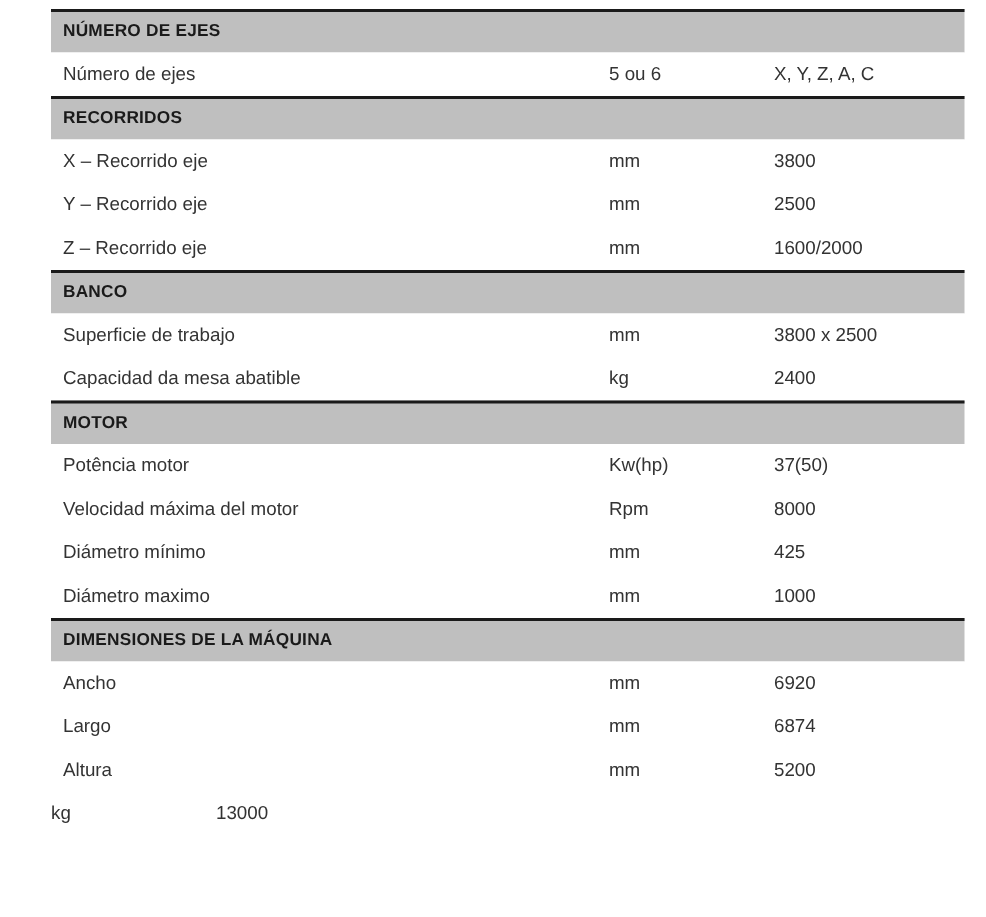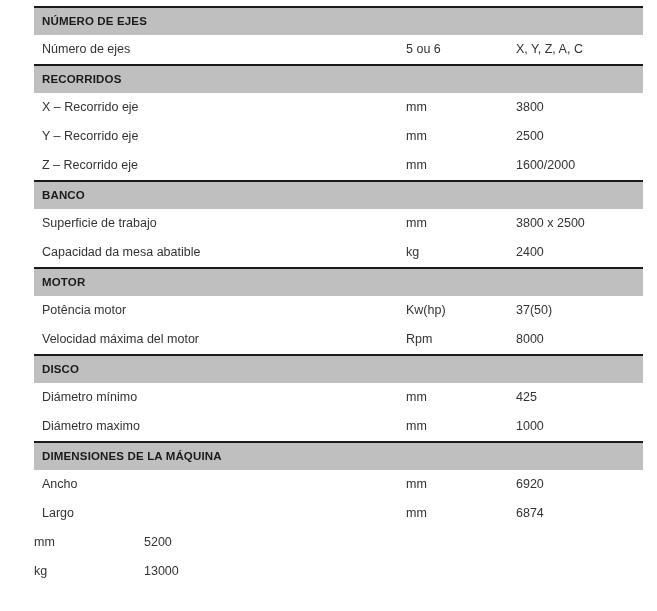--- a/index.html
+++ b/index.html
@@ -132,23 +132,20 @@
         <div class="cell-unit">Kw(hp)</div>
         <div class="cell-value">37(50)</div>
       </div>
       <div class="data-row">
         <div class="cell-label">Velocidad máxima del motor</div>
         <div class="cell-unit">Rpm</div>
         <div class="cell-value">8000</div>
       </div>
     </div>
     <div class="section">
-      <div class="section-header">
-        <span class="section-header-label">DISCO</span>
-      </div>
       <div class="data-row">
         <div class="cell-label">Diámetro mínimo</div>
         <div class="cell-unit">mm</div>
         <div class="cell-value">425</div>
       </div>
       <div class="data-row">
         <div class="cell-label">Diámetro maximo</div>
         <div class="cell-unit">mm</div>
         <div class="cell-value">1000</div>
       </div>
@@ -161,20 +158,21 @@
         <div class="cell-label">Ancho</div>
         <div class="cell-unit">mm</div>
         <div class="cell-value">6920</div>
       </div>
       <div class="data-row">
         <div class="cell-label">Largo</div>
         <div class="cell-unit">mm</div>
         <div class="cell-value">6874</div>
       </div>
       <div class="data-row">
+        <div class="cell-label">Altura</div>
         <div class="cell-unit">mm</div>
         <div class="cell-value">5200</div>
       </div>
       <div class="data-row">
         <div class="cell-unit">kg</div>
         <div class="cell-value">13000</div>
       </div>
     </div>
   </div>
 

